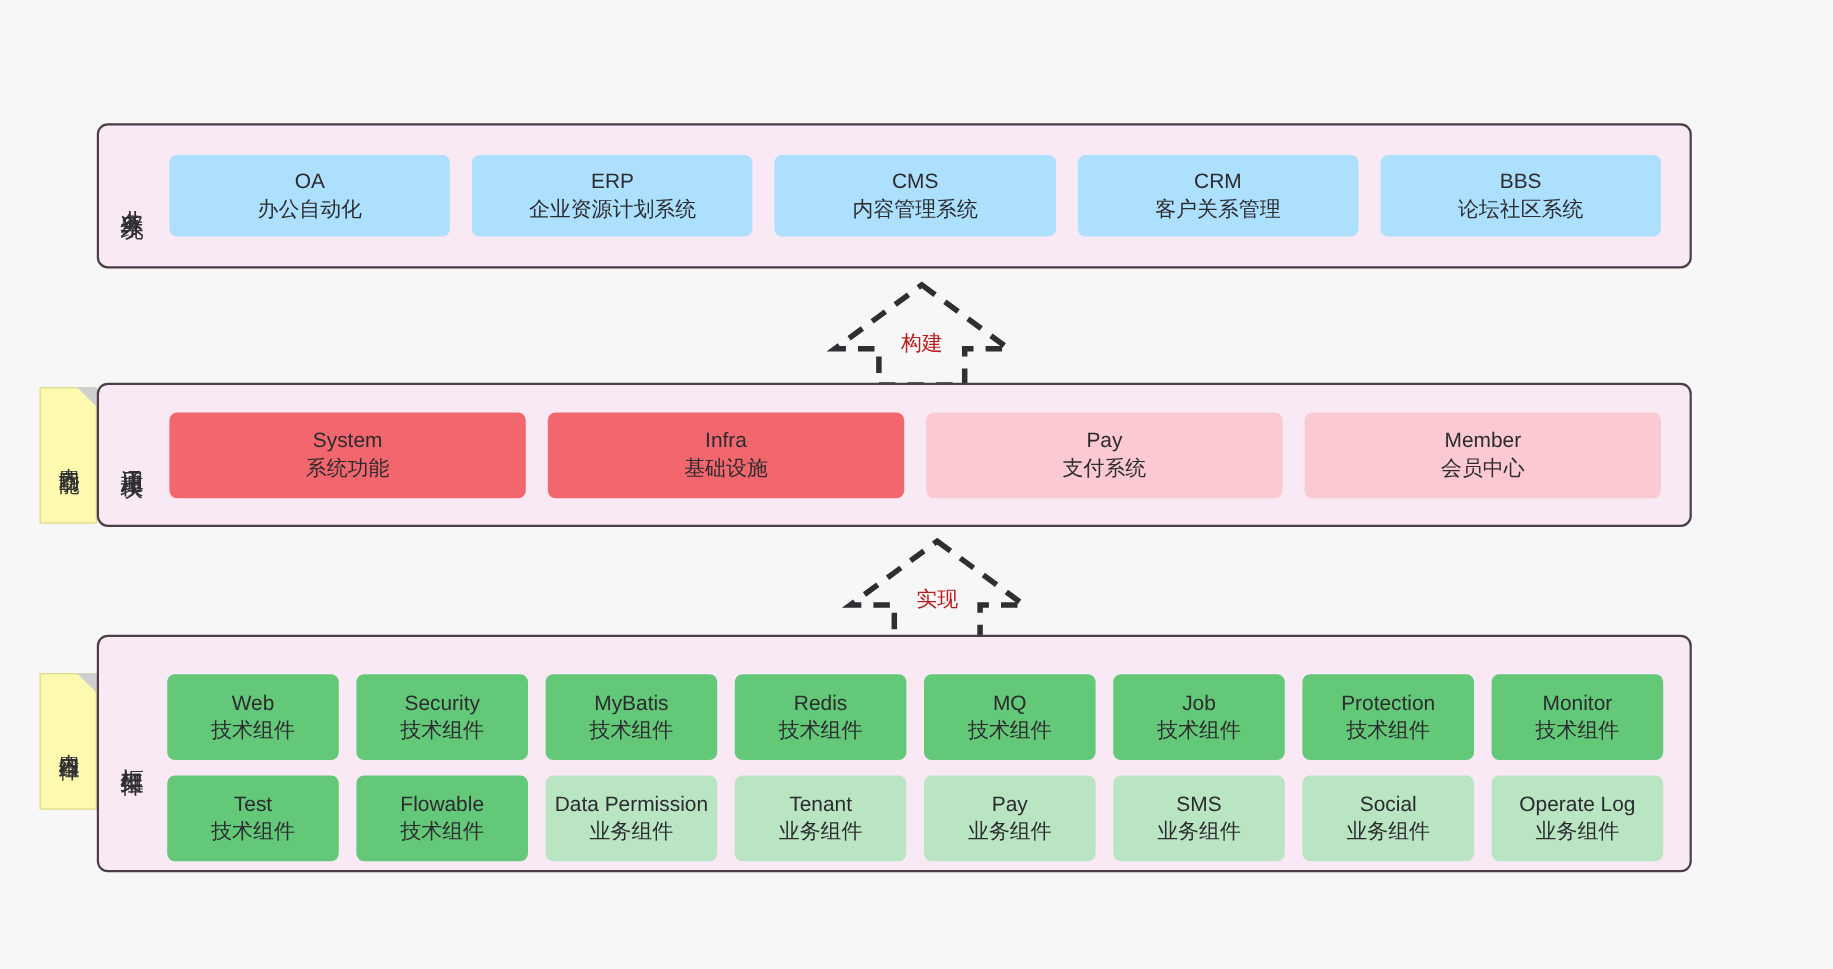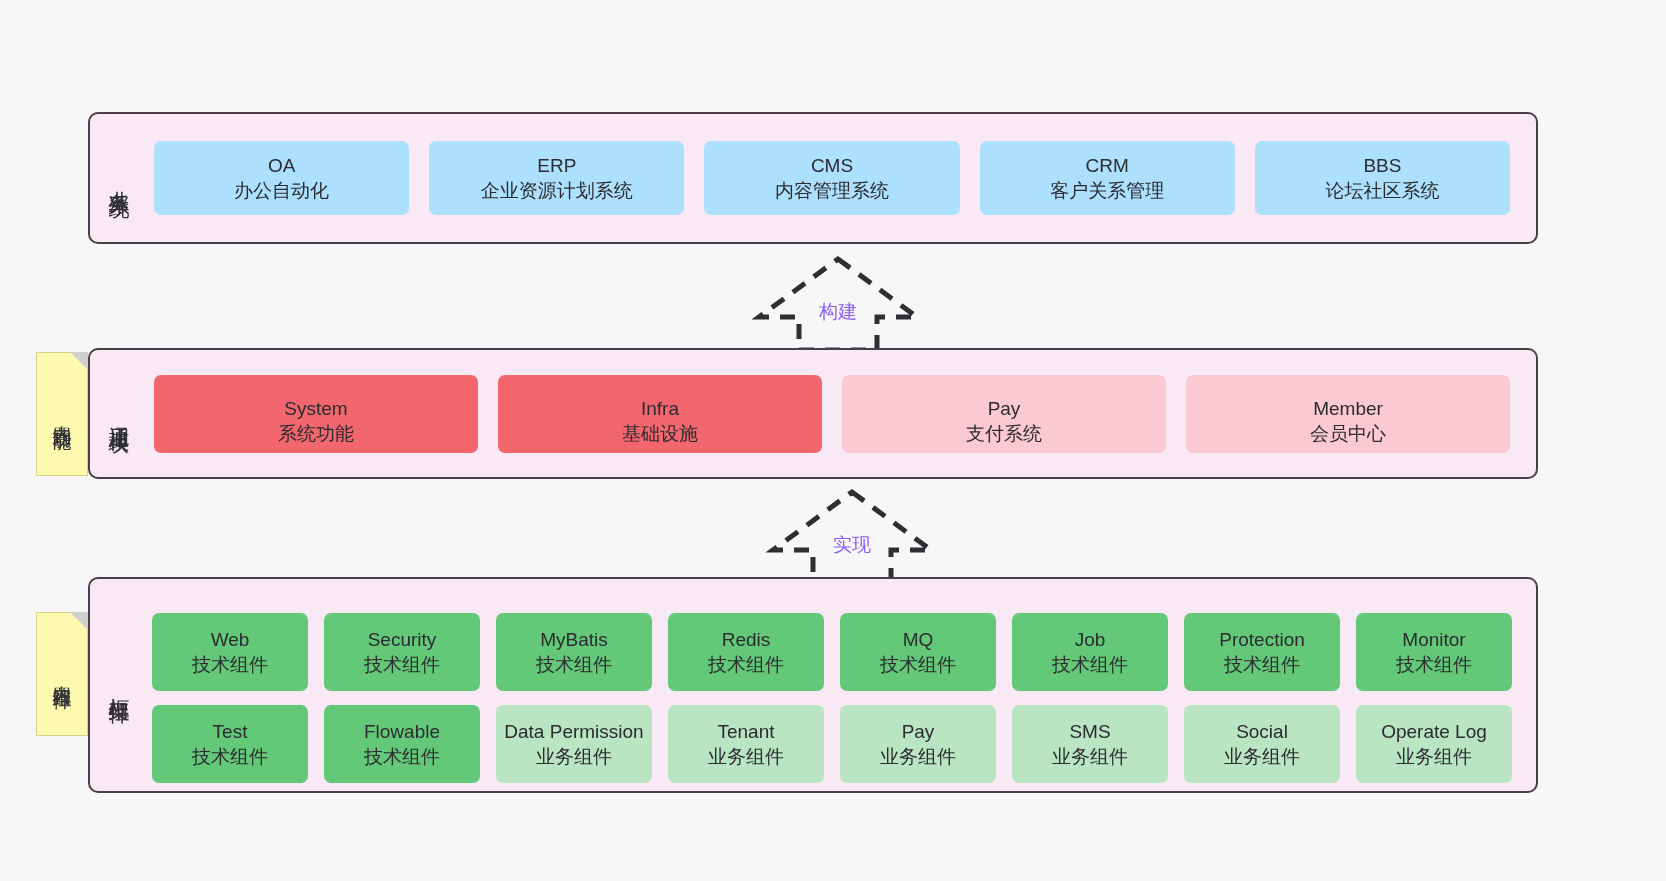--- a/index.html
+++ b/index.html
@@ -77,21 +77,21 @@
   
   #layer-business {
     left: 88px; top: 112px; width: 1450px; height: 132px;
   }
   #layer-business .card { height: 74px; }
 
   
   #layer-modules {
     left: 88px; top: 348px; width: 1450px; height: 131px;
   }
-  #layer-modules .card { height: 78px; justify-content: flex-end; }
+  #layer-modules .card { height: 78px; }
 
   
   #layer-framework {
     left: 88px; top: 577px; width: 1450px; height: 216px;
     align-items: center;
   }
   #layer-framework .layer-body {
     flex-direction: column;
     justify-content: center;
     padding: 0 16px 0 6px;
@@ -138,21 +138,21 @@
 
   
   .arrow { position: absolute; }
   .arrow svg { display: block; overflow: visible; }
   .arrow .lbl {
     position: absolute;
     left: 0; right: 0;
     top: 44px;
     text-align: center;
     font-size: 19px;
-    color: #8b5cf6;
+    color: #b91c1c;
     pointer-events: none;
   }
   #arrow-build  { left: 755px; top: 255px; width: 166px; height: 95px; }
   #arrow-impl   { left: 769px; top: 488px; width: 166px; height: 95px; text-decoration: underline; }
 </style>
 </head>
 <body>
 
 <div class="canvas">
 

